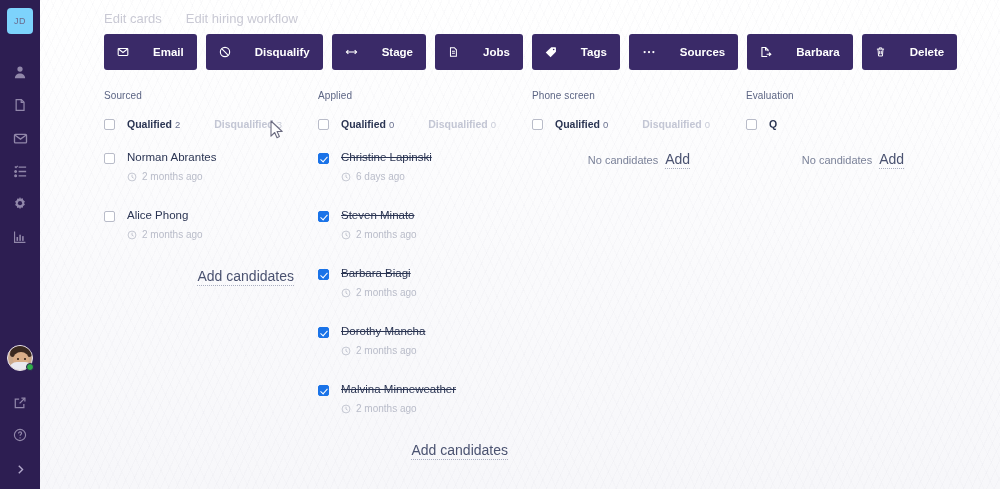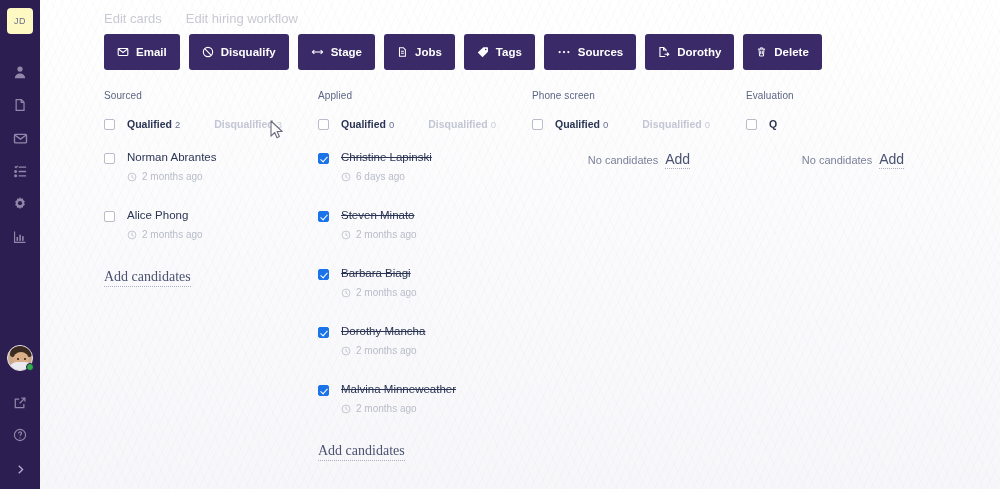--- a/index.html
+++ b/index.html
@@ -14,21 +14,21 @@
   
   .sidebar {
     width: 40px; height: 489px;
     background: #2d1e52;
     display: flex; flex-direction: column; align-items: center;
     flex: 0 0 40px;
     position: relative;
   }
   .logo-badge {
     width: 26px; height: 26px; margin-top: 8px;
-    background: #fef9c3; border-radius: 4px;
+    background: #7dd3fc; border-radius: 4px;
     display: flex; align-items: center; justify-content: center;
     font-size: 9px; color: #6b6b8d; letter-spacing: .4px;
   }
   .side-icons { margin-top: 30px; display: flex; flex-direction: column; align-items: center; gap: 17px; }
   .side-ic { width: 16px; height: 16px; opacity: .62; display: flex; align-items: center; justify-content: center; color: #cfc8e0; }
   .side-ic svg { display: block; }
   .sidebar-bottom {
     position: absolute; bottom: 10px; left: 0; width: 40px;
     display: flex; flex-direction: column; align-items: center; gap: 16px;
   }
@@ -71,21 +71,21 @@
 
   
   .top-links { display: flex; gap: 24px; padding-top: 11px; padding-left: 40px; }
   .top-link { font-size: 13px; color: #c9c9d4; }
 
   
   .toolbar { display: flex; gap: 9px; margin-top: 8px; padding-left: 40px; }
   .tbtn {
     height: 36px; border-radius: 3px;
     background: #3a2a68;
-    display: flex; align-items: center; gap: 7px;
+    display: flex; align-items: center; gap: 24px;
     padding: 16px 13px;
     color: #ffffff; font-size: 11.5px; font-weight: bold;
     white-space: nowrap;
   }
   .tbtn .ic { display: flex; align-items: center; color: #ffffff; }
   .tbtn .ic svg { display: block; }
 
   
   .board { position: relative; margin-top: 20px; padding-left: 40px; }
   .stage-headers { display: flex; }
@@ -127,21 +127,21 @@
   .cand .cb { margin-top: 2px; }
   .cand-body { margin-left: 12px; }
   .cand-name { font-size: 11.5px; color: #2b3553; line-height: 13px; }
   .cand-name.struck { text-decoration: line-through; text-decoration-color: #2b3553; }
   .cand-meta { display: flex; align-items: center; gap: 5px; margin-top: 7px; color: #b9bcc9; font-size: 10px; }
   .cand-meta .clock { display: flex; align-items: center; }
   .add-link {
     display: inline-block; font-size: 14px; color: #4a5270;
     border-bottom: 1px dotted #a9aec0; padding-bottom: 1px;
   }
-  .add-row { text-align: left; padding-right: 24px; font-family: Liberation Serif, serif; }
+  .add-row { text-align: right; padding-right: 24px; }
   .empty-col { flex: 0 0 214px; text-align: center; font-size: 11px; color: #7b8299; }
   .empty-col .add-link { margin-left: 4px; }
 
   
   .cursor { position: absolute; z-index: 50; pointer-events: none; }
 </style>
 </head>
 <body>
 
 <div id="app">
@@ -312,21 +312,21 @@
           <span>Sources</span>
         </div>
         <div class="tbtn">
           <span class="ic">
             <svg width="12" height="12" viewBox="0 0 16 16" fill="none" stroke="currentColor" stroke-width="1.5">
                 <path d="M9.6 14h-7V2h5l3.2 3.2V7"></path>
                 <path d="M7.4 2.2v3.2h3.2"></path>
                 <path d="M8.8 11h5.4M12 8.8L14.4 11 12 13.2"></path>
               </svg>
           </span>
-          <span>Dorothy</span>
+          <span>Barbara</span>
         </div>
         <div class="tbtn">
           <span class="ic">
             <svg width="11" height="12" viewBox="0 0 16 16" fill="none" stroke="currentColor" stroke-width="1.4">
                 <path d="M2.8 3.8h10.4"></path>
                 <path d="M4.4 3.8l.8 10h5.6l.8-10"></path>
                 <path d="M6.2 3.6V2h3.6v1.6"></path>
                 <path d="M6.8 6.2v5M9.2 6.2v5"></path>
               </svg>
           </span>

